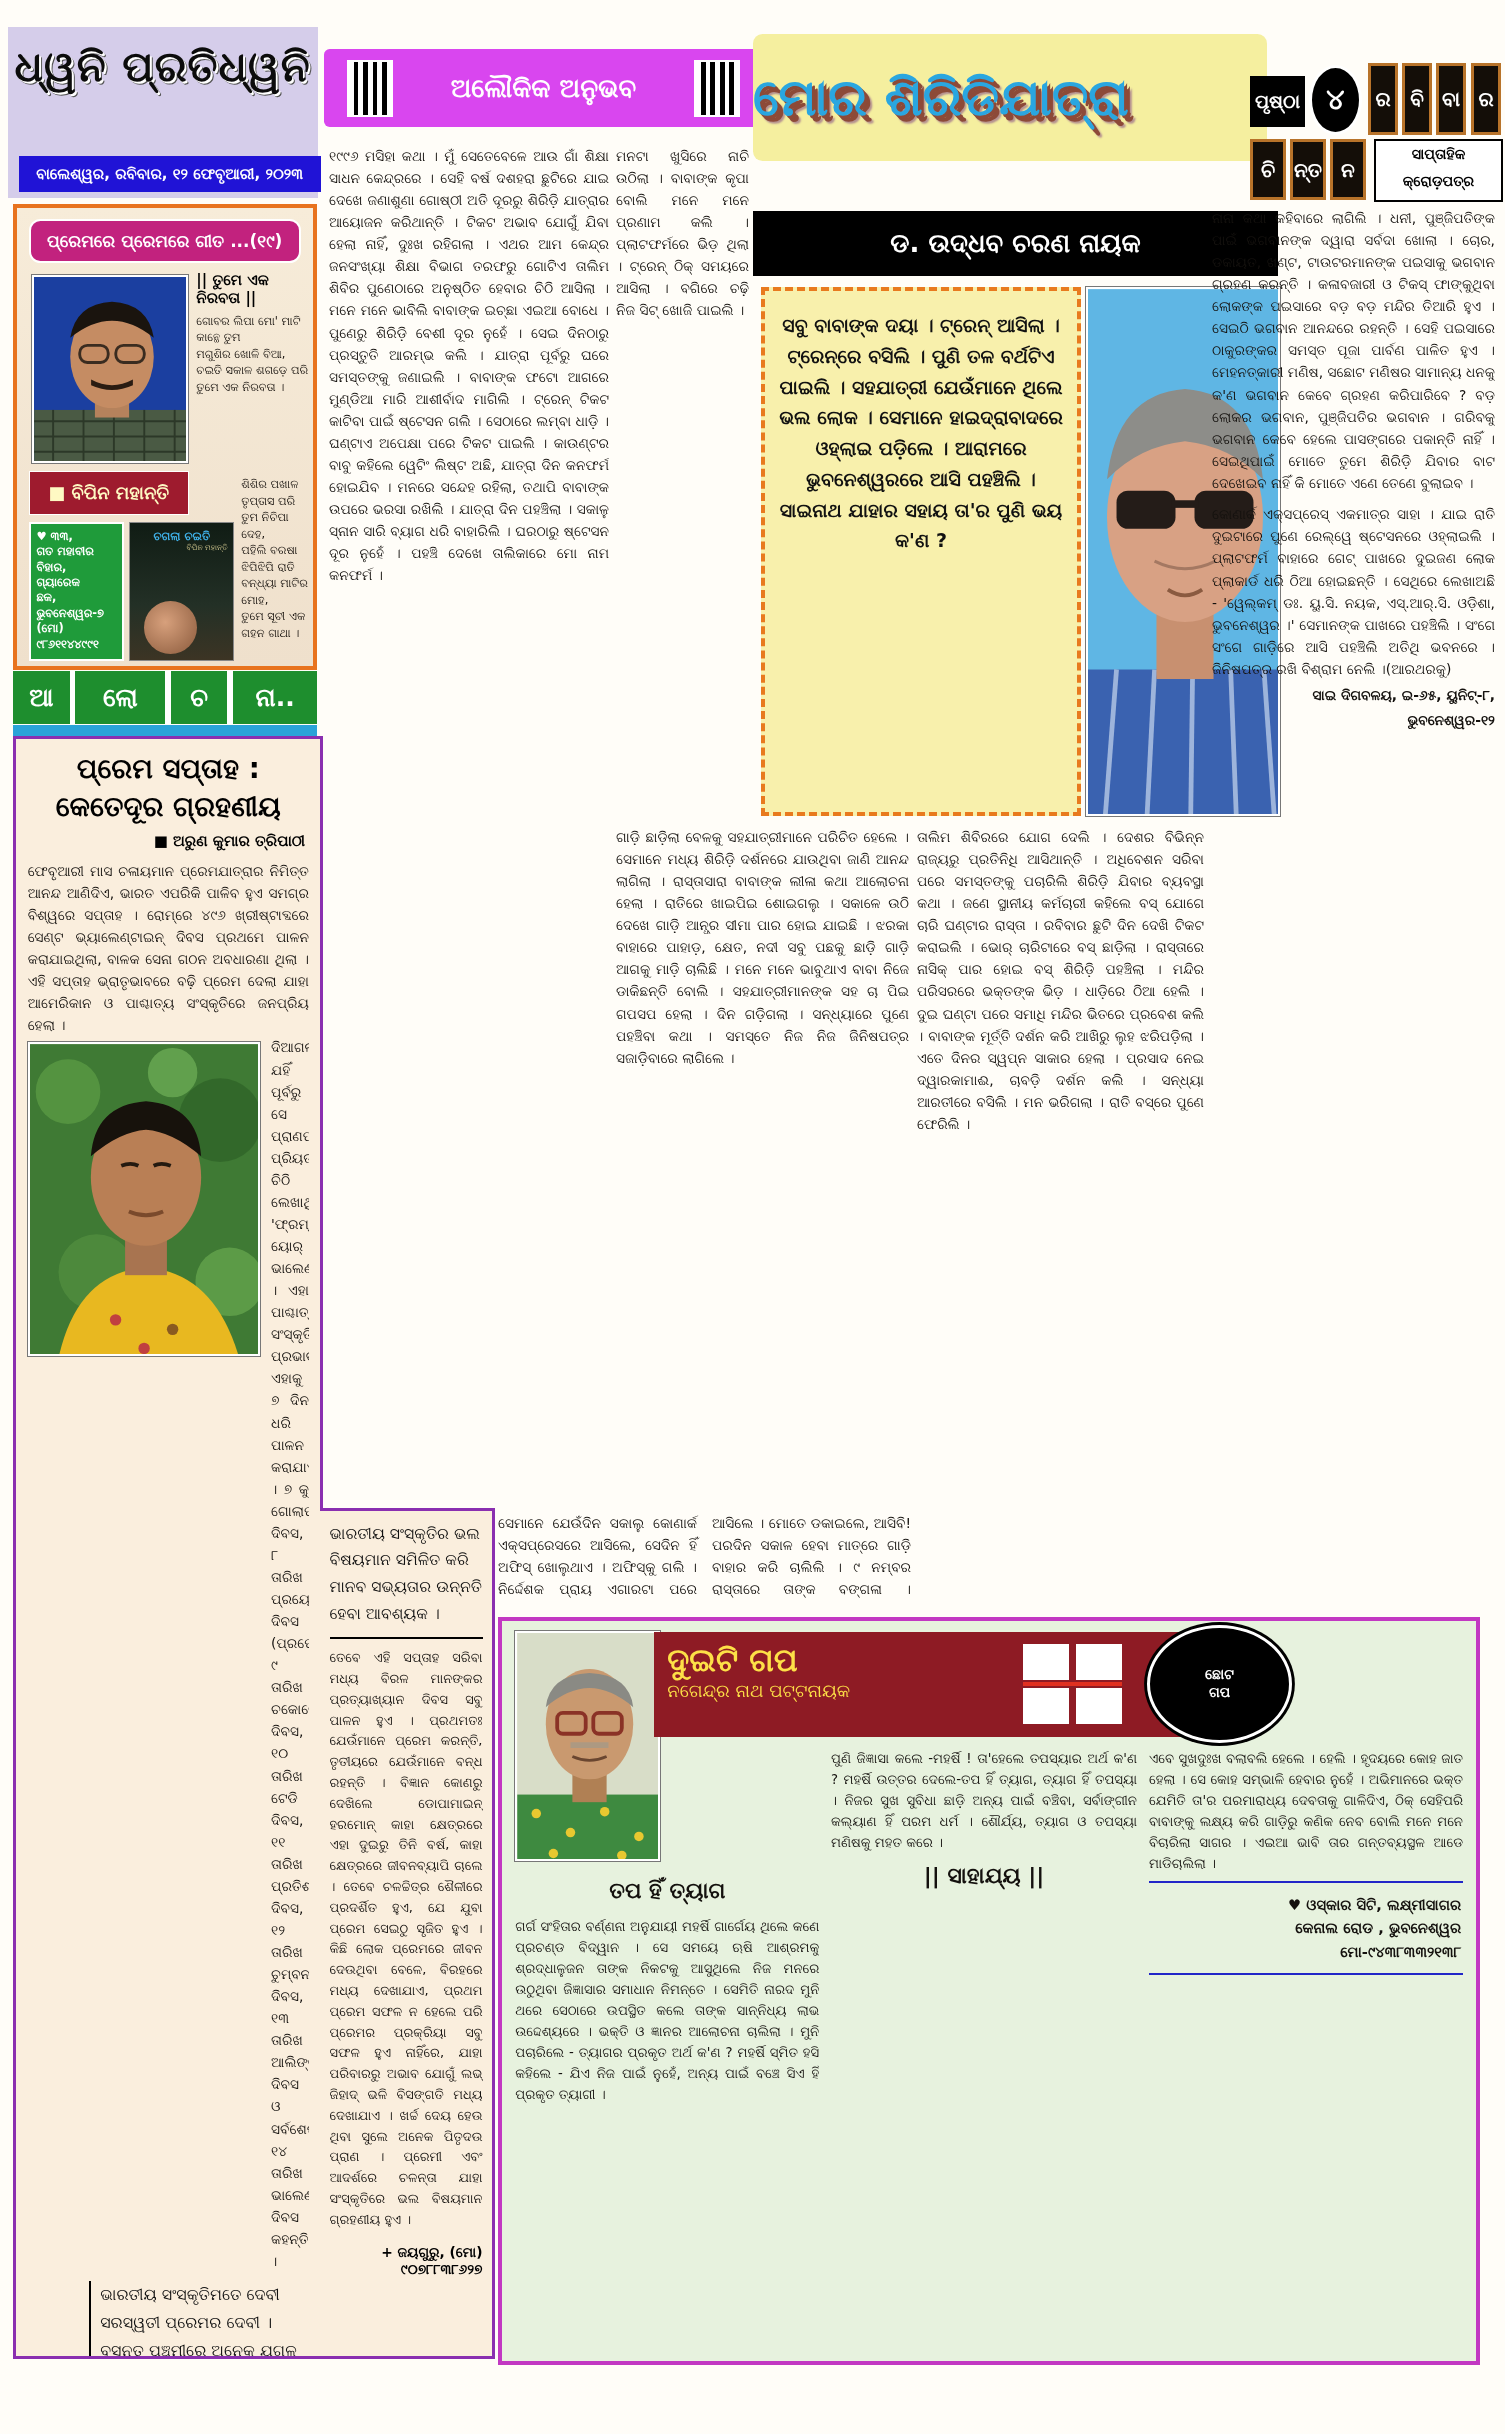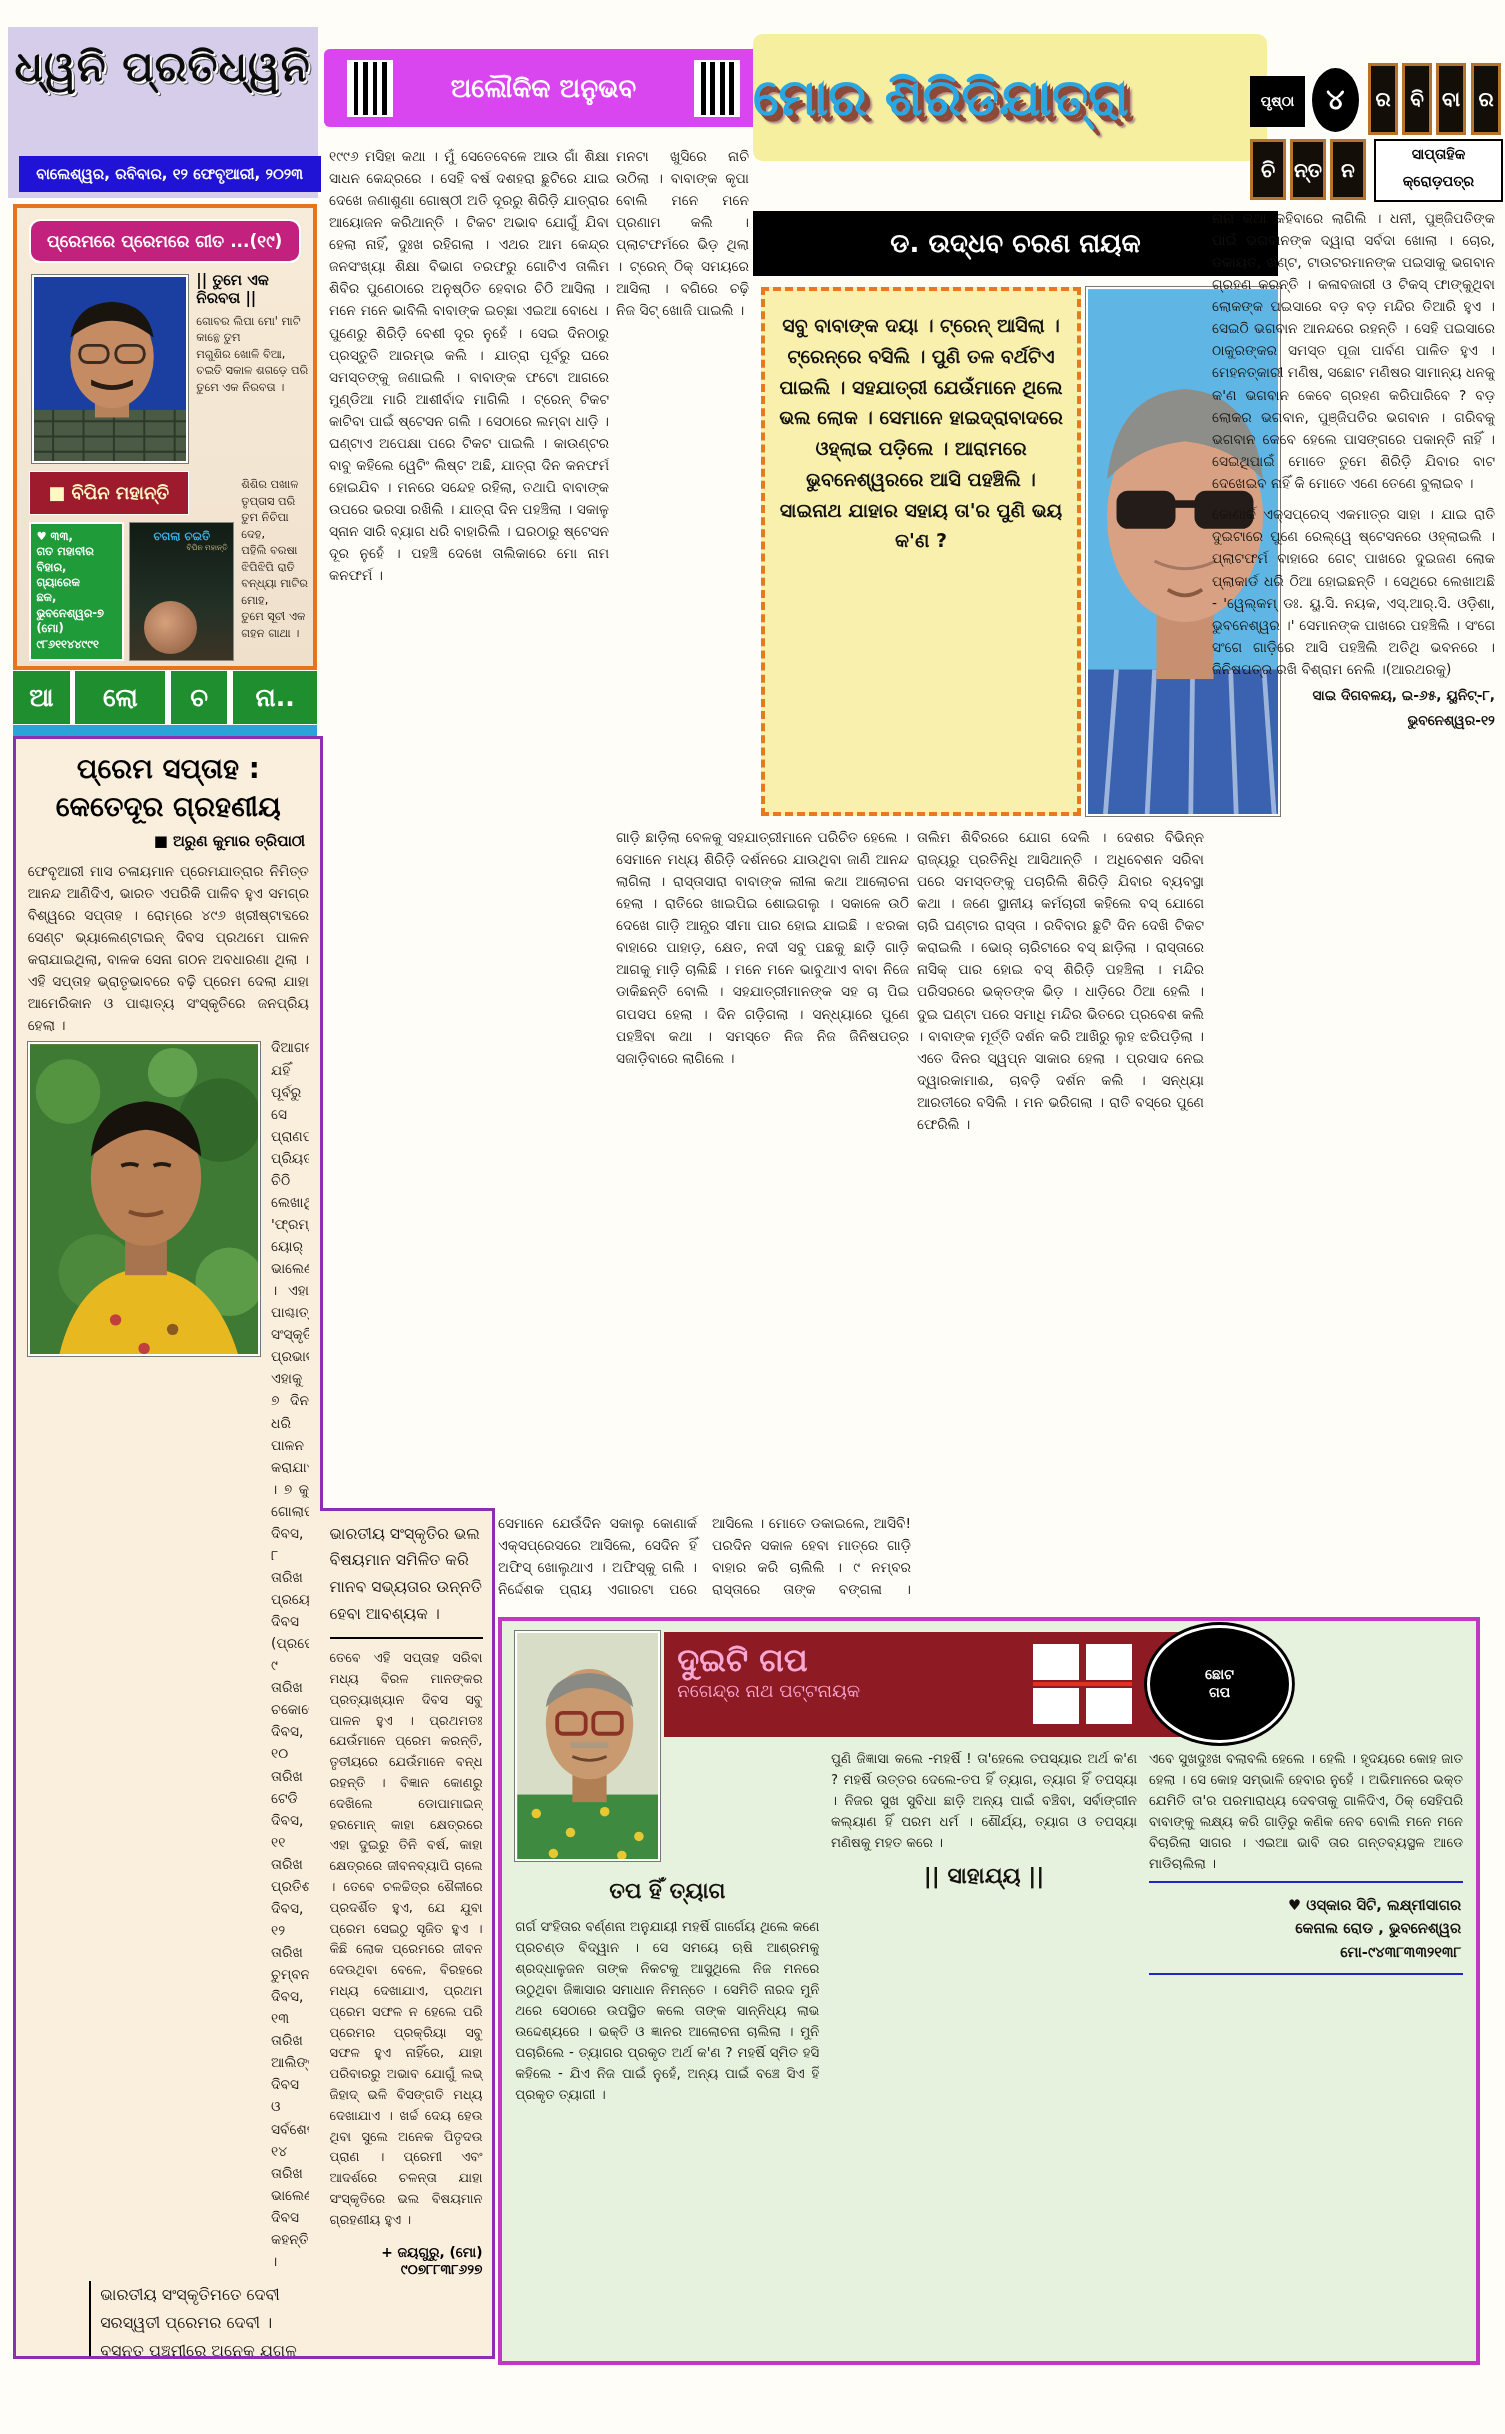--- a/index.html
+++ b/index.html
@@ -18,21 +18,21 @@
   .kicker { left:324px; top:49px; width:439px; height:78px; background:#d946ef; border-radius:5.7px; display:flex; align-items:center; justify-content:space-between; padding:23px; }
   .stripe { width:46px; height:57px; background:repeating-linear-gradient(90deg,#fff 0 4.8px,#000 4.8px 9.5px); border:2.9px solid #fff; }
   .kicker-text { color:#fff; font-size:26px; font-weight:bold; }
 
   
   .bigtitle-wrap { left:753px; top:34px; width:514px; height:127px; background:#f5ef9f; border-radius:9.5px; display:flex; align-items:center; }
   .bigtitle { font-size:51px; font-weight:bold; color:#2aa6e0; text-shadow:2.9px 2.9px 0 #8d4a38, 5.7px 5.7px 0 #8d4a38, 7.6px 7.6px 1.9px #b49090; white-space:nowrap; }
 
   
   .pginfo { left:1250px; top:59px; width:253px; height:143px; }
-  .pg-label { position:absolute; left:0; top:17px; width:55px; height:51px; background:#000; color:#fff; font-size:14px; font-weight:bold; display:flex; align-items:center; justify-content:center; }
+  .pg-label { position:absolute; left:0; top:17px; width:55px; height:51px; background:#000; color:#fff; font-size:19px; font-weight:bold; display:flex; align-items:center; justify-content:center; }
   .pg-num { position:absolute; left:59px; top:5.7px; width:53px; height:70px; background:#000; border:3.8px solid #fff; border-radius:50%; color:#fff; font-size:28.5px; font-weight:bold; display:flex; align-items:center; justify-content:center; }
   .chip { position:absolute; background:#140e08; border:3.8px solid #b8732a; color:#fff; font-weight:bold; display:flex; align-items:center; justify-content:center; }
   .chip.r1 { top:3.8px; width:30px; height:72px; font-size:20px; }
   .chip.r2 { top:80px; width:36px; height:61px; font-size:20px; }
   .supp { position:absolute; left:124px; top:80px; width:129px; height:63px; background:#fff; border:2.9px solid #000; text-align:center; font-size:14.3px; font-weight:bold; line-height:1.9; }
 
   
   .bylinebar { left:753px; top:211px; width:525px; height:65px; background:#000; color:#fff; font-size:26px; font-weight:bold; display:flex; align-items:center; justify-content:center; }
 
   
@@ -74,21 +74,21 @@
   .colA { left:329px; top:145px; width:280px; height:1360px; }
   .colBn { left:616px; top:145px; width:133px; height:668px; }
   .colB { left:616px; top:826px; width:293px; height:679px; }
   .colC { left:917px; top:826px; width:287px; height:782px; }
   .colD { left:1212px; top:207px; width:283px; height:1377px; }
   .strip { left:498px; top:1512px; width:413px; height:101px; column-count:2; column-gap:15px; }
   .sig-right { text-align:right; font-weight:bold; margin-top:3.8px; }
 
   
   .duiti { left:498px; top:1617px; width:982px; height:748px; border:4.8px solid #c238c2; background:#e7f2de; }
-  .du-maroon { position:absolute; left:162px; top:11.4px; width:590px; height:105px; background:#8e1b24; color:#f9a8d4; padding:7.6px 13.3px; }
+  .du-maroon { position:absolute; left:152px; top:11.4px; width:590px; height:105px; background:#8e1b24; color:#fde047; padding:7.6px 13.3px; }
   .du-title { font-size:32px; font-weight:bold; line-height:1.25; }
   .du-author { font-size:18px; }
   .du-squares { position:absolute; right:122px; top:11.4px; width:99px; height:80px; display:grid; grid-template-columns:1fr 1fr; grid-template-rows:1fr 1fr; gap:7.6px; }
   .du-squares span { background:#fff; }
   .du-squares::before { content:""; position:absolute; left:0; top:38px; width:99px; height:3.8px; background:#e03020; z-index:2; }
   .du-badge { position:absolute; left:645px; top:3.8px; width:145px; height:118px; background:#000; border-radius:50%; border:3.8px solid #fff; box-shadow:0 0 0 2.9px #000; color:#fff; font-size:14px; font-weight:bold; display:flex; flex-direction:column; align-items:center; justify-content:center; line-height:1.25; }
   .du-col { position:absolute; font-size:13.3px; line-height:1.58; text-align:justify; color:#14110e; overflow:hidden; }
   .du-h { text-align:center; font-size:22px; font-weight:bold; margin:5.7px 0 7.6px; }
   .du-sig { margin-top:7px; border-top:2.9px solid #2126c8; border-bottom:2.9px solid #2126c8; padding:9.5px 1.9px; text-align:right; font-size:14.7px; font-weight:bold; line-height:1.6; }
 </style>

